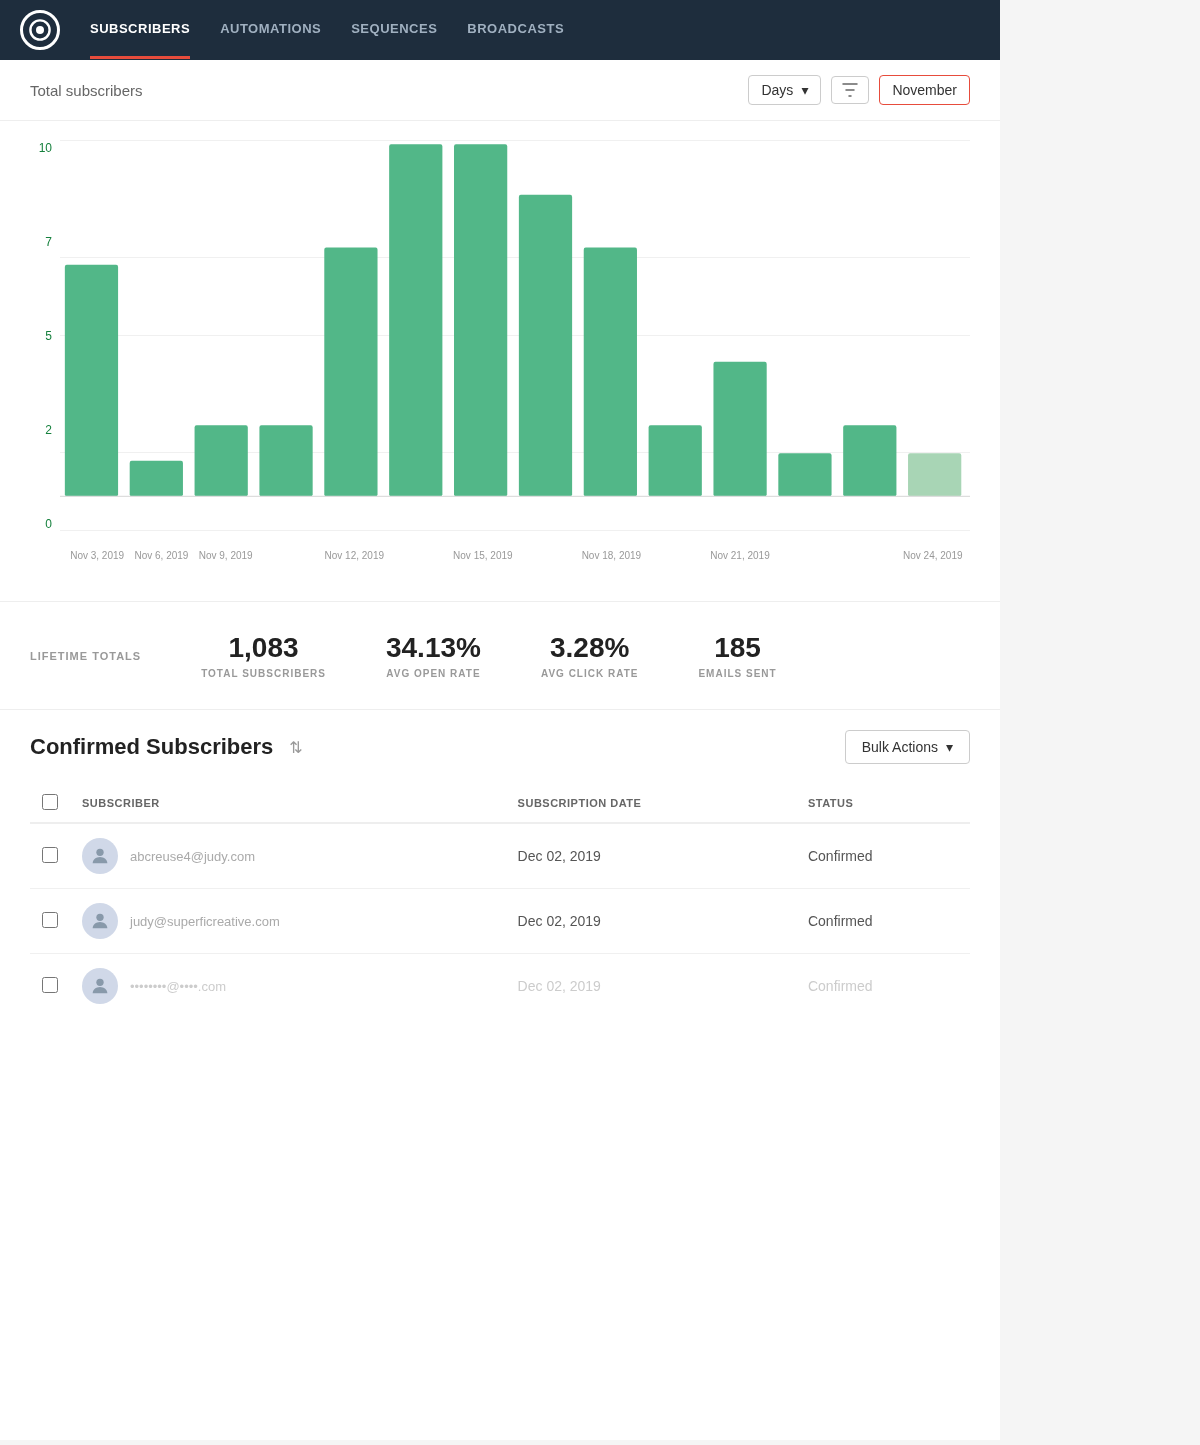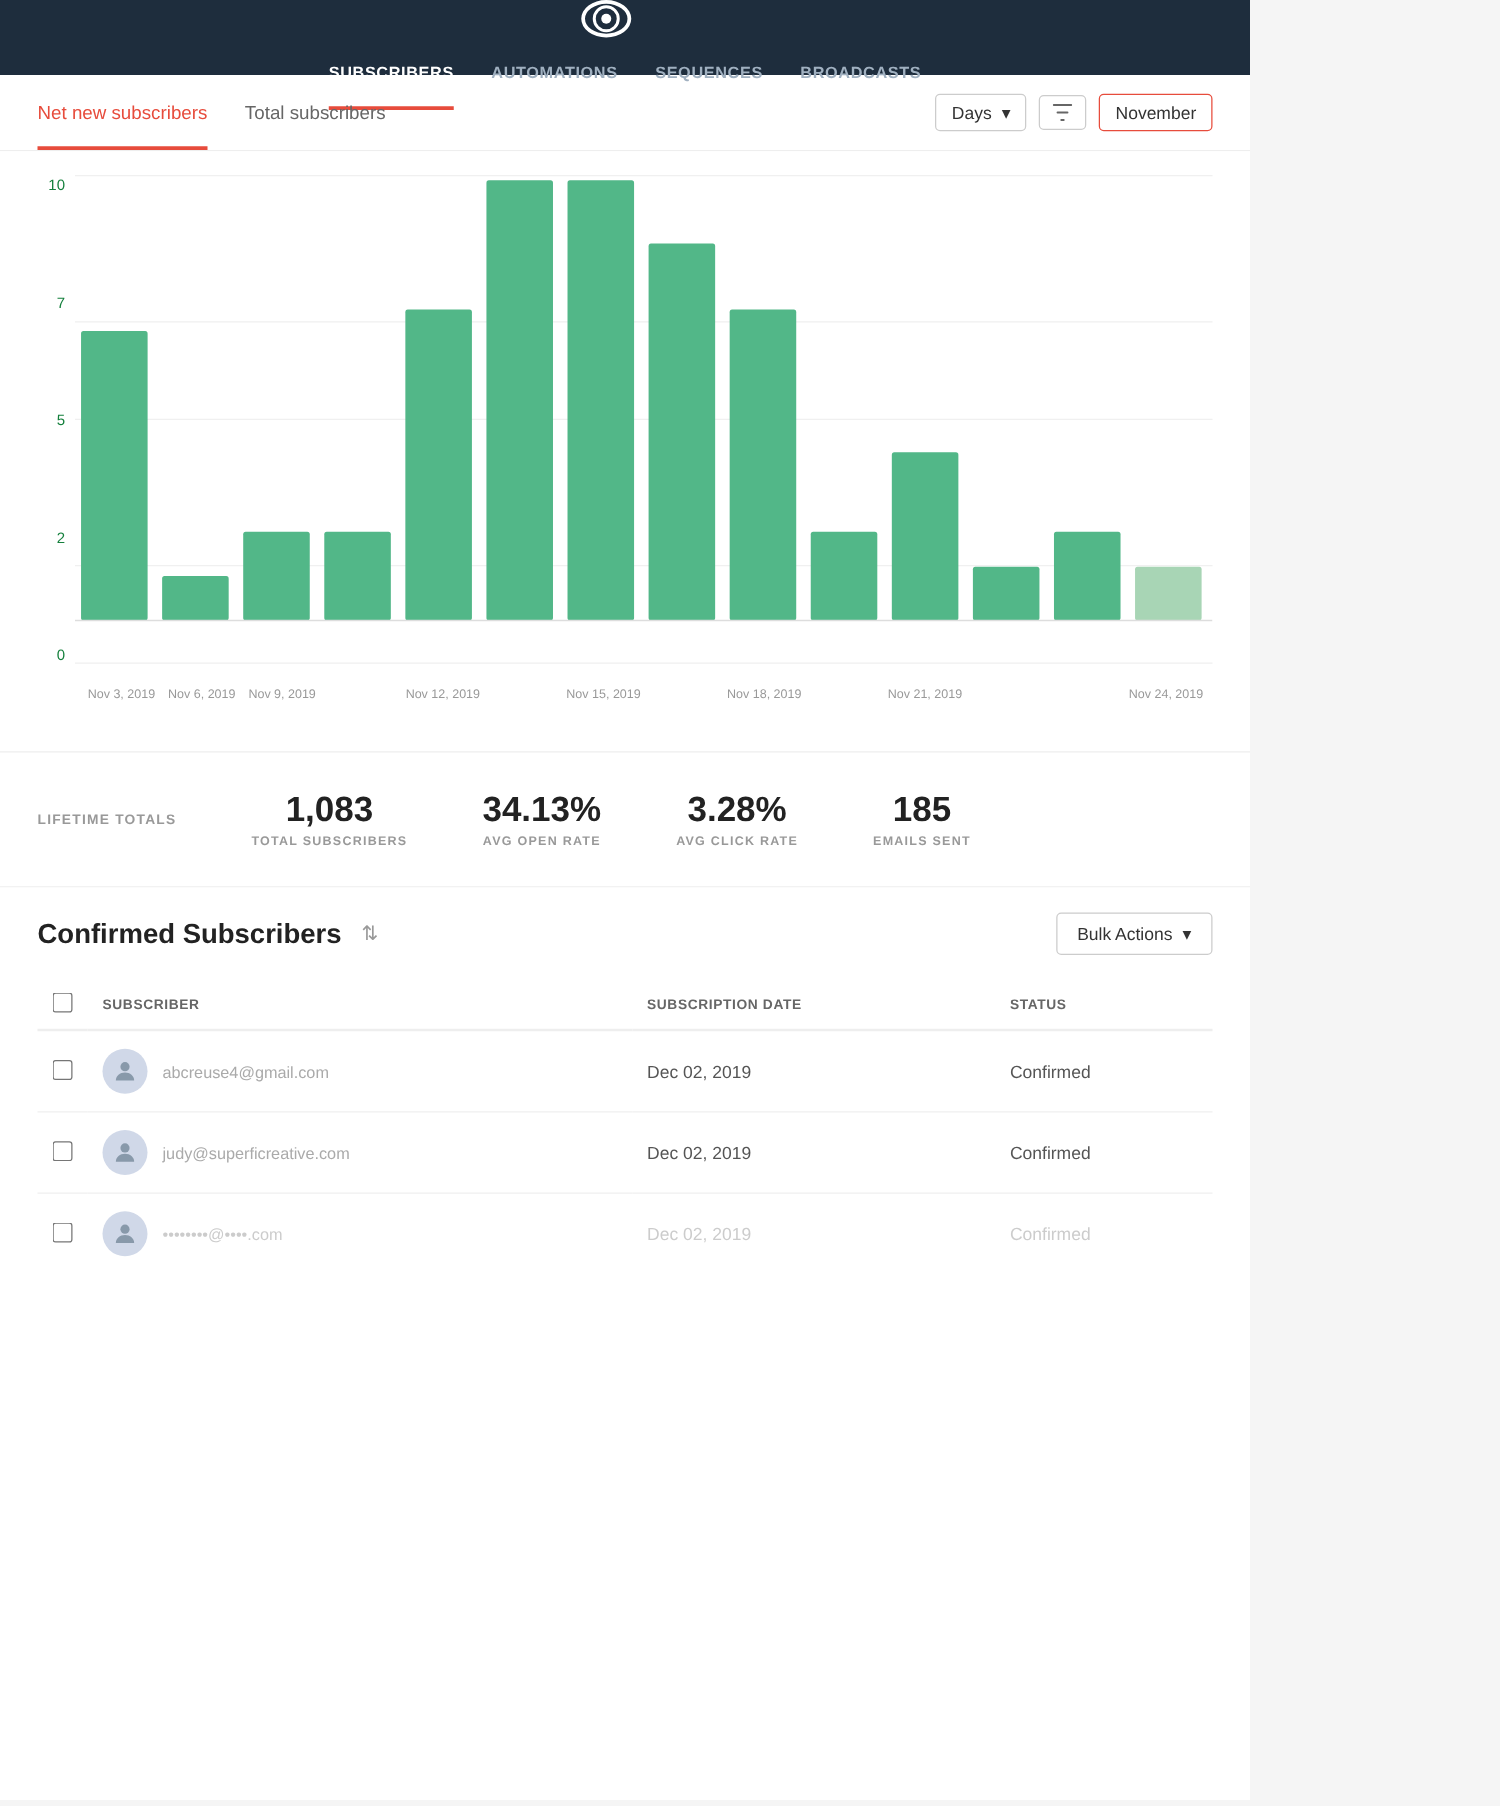--- a/index.html
+++ b/index.html
@@ -1,19 +1,19 @@
 <!DOCTYPE html>
 <html><head>
   <meta charset="utf-8">
   <style>
     * { box-sizing: border-box; margin: 0; padding: 0; }
     body { font-family: -apple-system, BlinkMacSystemFont, 'Segoe UI', sans-serif; background: #f5f5f5; width: 1000px; }
 
     
-    .nav { background: #1e2d3d; display: flex; align-items: center; padding: 0 20px; height: 60px; flex-direction: column; }
+    .nav { background: #1e2d3d; display: flex; align-items: center; padding: 0 20px; height: 60px; }
     .nav-logo { width: 40px; height: 40px; border-radius: 50%; border: 3px solid #fff; display: flex; align-items: center; justify-content: center; margin-right: 30px; }
     .nav-logo svg { width: 24px; height: 24px; }
     .nav-items { display: flex; gap: 30px; }
     .nav-item { color: #a0b0c0; font-size: 13px; font-weight: 700; letter-spacing: 0.5px; text-transform: uppercase; cursor: pointer; padding: 20px 0; border-bottom: 3px solid transparent; }
     .nav-item.active { color: #fff; border-bottom: 3px solid #e74c3c; }
 
     
     .main { background: #fff; min-height: 1380px; }
 
     
@@ -76,21 +76,20 @@
     <span class="nav-item active">SUBSCRIBERS</span>
     <span class="nav-item">AUTOMATIONS</span>
     <span class="nav-item">SEQUENCES</span>
     <span class="nav-item">BROADCASTS</span>
   </div>
 </nav>
 
 <div class="main">
 
   <div class="tabs-row">
-    <span class="tab active">Net new subscribers</span>
     <span class="tab">Total subscribers</span>
     <div class="tab-controls">
       <div class="days-select">
         <span>Days</span>
         <span>▾</span>
       </div>
       <button class="filter-btn">
         <svg width="16" height="14" viewBox="0 0 16 14" fill="none">
           <path d="M1 1h14M4 7h8M7 13h2" stroke="#666" stroke-width="1.5" stroke-linecap="round"></path>
         </svg>
@@ -221,21 +220,21 @@
             <input type="checkbox" style="">
           </td>
           <td>
             <div class="subscriber-cell">
               <div class="avatar">
                 <svg viewBox="0 0 24 24">
                   <circle cx="12" cy="8" r="4"></circle>
                   <path d="M4 20c0-4 3.6-7 8-7s8 3 8 7"></path>
                 </svg>
               </div>
-              <span class="email-blurred">abcreuse4@gmail.com</span>
+              <span class="email-blurred">abcreuse4@judy.com</span>
             </div>
           </td>
           <td>Dec 02, 2019</td>
           <td class="status-confirmed">Confirmed</td>
         </tr>
         <tr>
           <td class="td-check">
             <input type="checkbox" style="">
           </td>
           <td>

